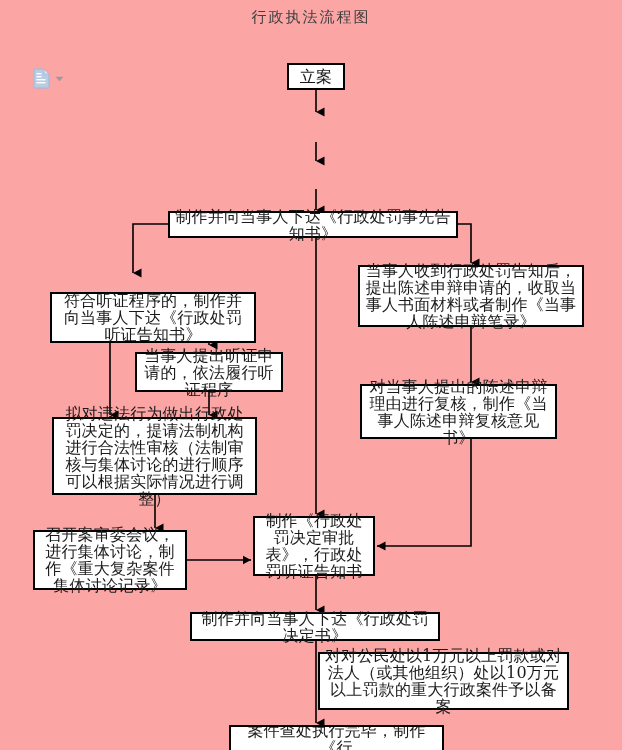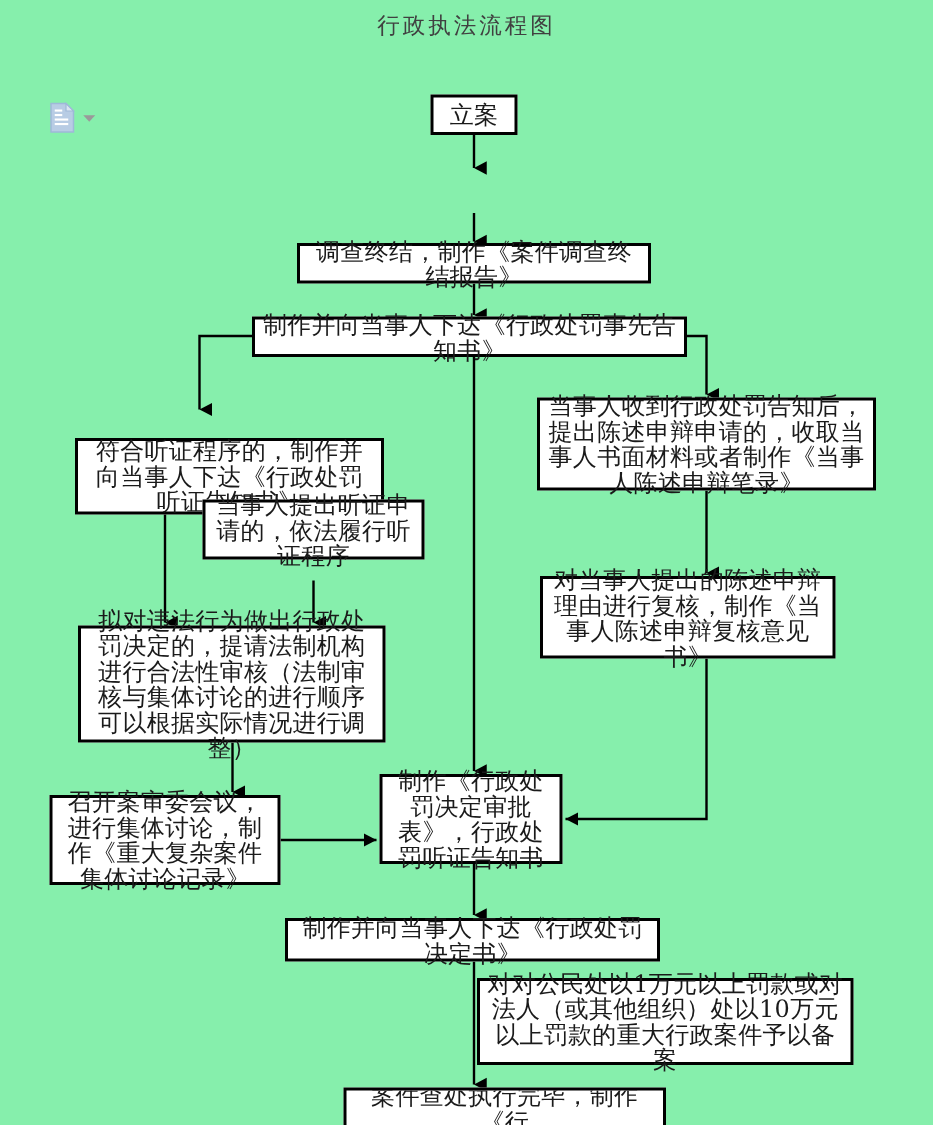--- a/index.html
+++ b/index.html
@@ -4,21 +4,21 @@
 <style>
   html, body {
     margin: 0;
     padding: 0;
     background: #ffffff;
   }
   #page {
     position: relative;
     width: 622px;
     height: 750px;
-    background: #86efac;
+    background: #fca5a5;
     overflow: hidden;
     font-family: "DejaVu Sans", "Liberation Sans", sans-serif;
   }
   #doc-title {
     position: absolute;
     left: 0;
     top: 8px;
     width: 622px;
     text-align: center;
     font-family: "DejaVu Serif", "Liberation Serif", serif;
@@ -144,37 +144,34 @@
 
       <line x1="316" y1="641" x2="316" y2="723" marker-end="url(#ah-down)"></line>
     </g>
   </svg>
 
   <div class="node" style="left:287px; top:63px; width:58px; height:27px;">
     <span>立案</span>
   </div>
 
 
-  <div class="node" style="left:198px; top:162px; width:236px; height:27px;">
-    <span>调查终结，制作《案件调查终结报告》</span>
-  </div>
 
   <div class="node" style="left:168px; top:211px; width:290px; height:27px;">
     <span>制作并向当事人下达《行政处罚事先告知书》</span>
   </div>
 
   <div class="node" style="left:50px; top:292px; width:206px; height:51px;">
     <span>符合听证程序的，制作并向当事人下达《行政处罚听证告知书》</span>
   </div>
 
   <div class="node" style="left:358px; top:265px; width:226px; height:62px;">
     <span>当事人收到行政处罚告知后，提出陈述申辩申请的，收取当事人书面材料或者制作《当事人陈述申辩笔录》</span>
   </div>
 
-  <div class="node" style="left:135px; top:333px; width:148px; height:40px;">
+  <div class="node" style="left:135px; top:352px; width:148px; height:40px;">
     <span>当事人提出听证申请的，依法履行听证程序</span>
   </div>
 
   <div class="node" style="left:360px; top:384px; width:197px; height:55px;">
     <span>对当事人提出的陈述申辩理由进行复核，制作《当事人陈述申辩复核意见书》</span>
   </div>
 
   <div class="node" style="left:52px; top:417px; width:205px; height:78px;">
     <span>拟对违法行为做出行政处罚决定的，提请法制机构进行合法性审核（法制审核与集体讨论的进行顺序可以根据实际情况进行调整）</span>
   </div>

